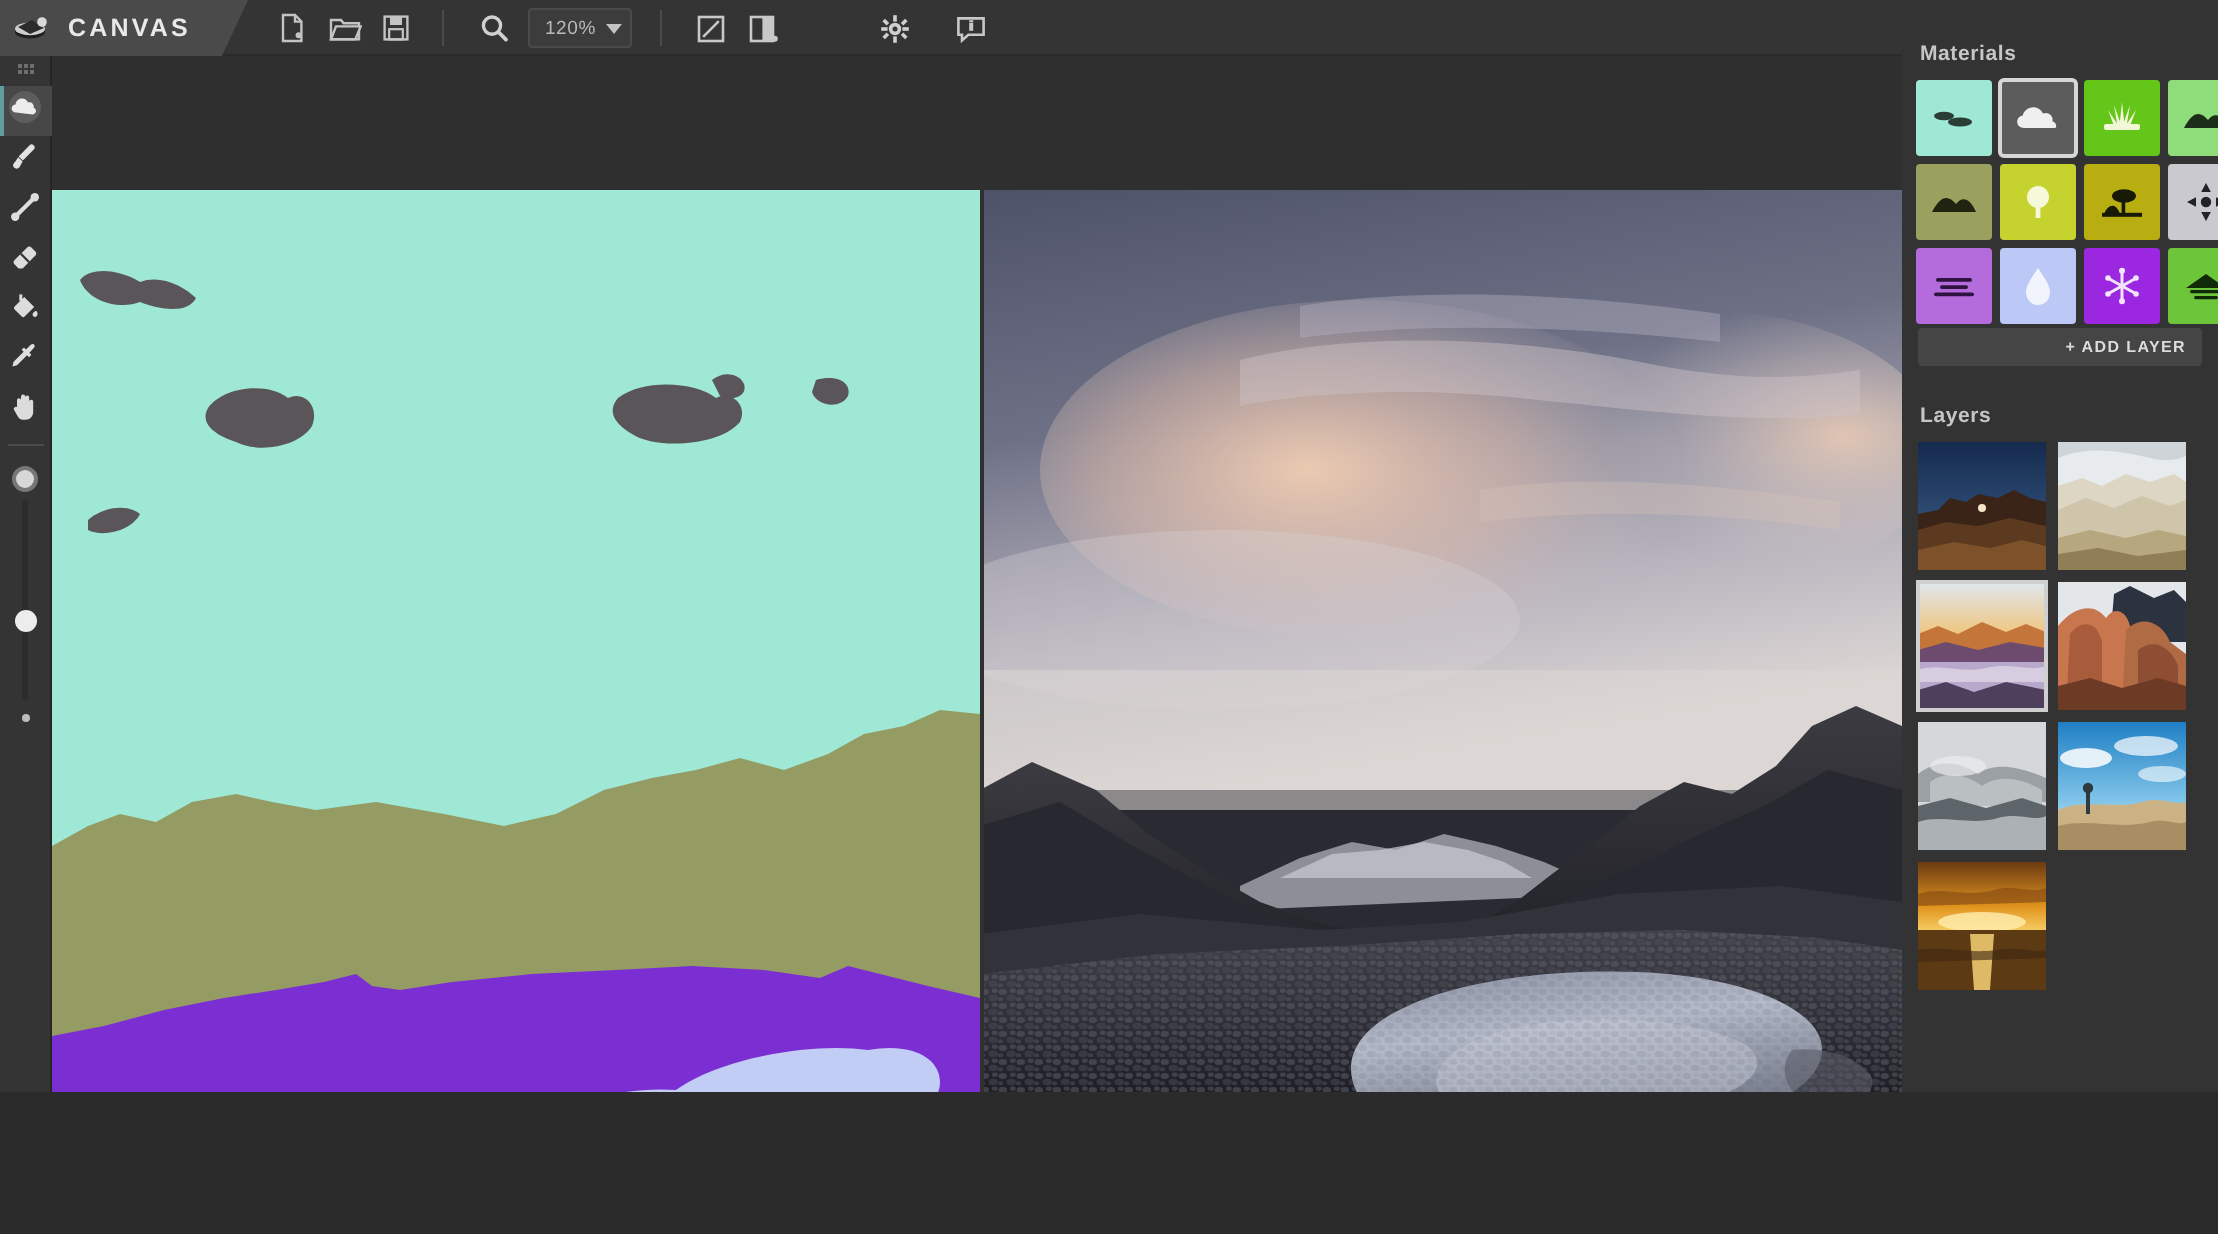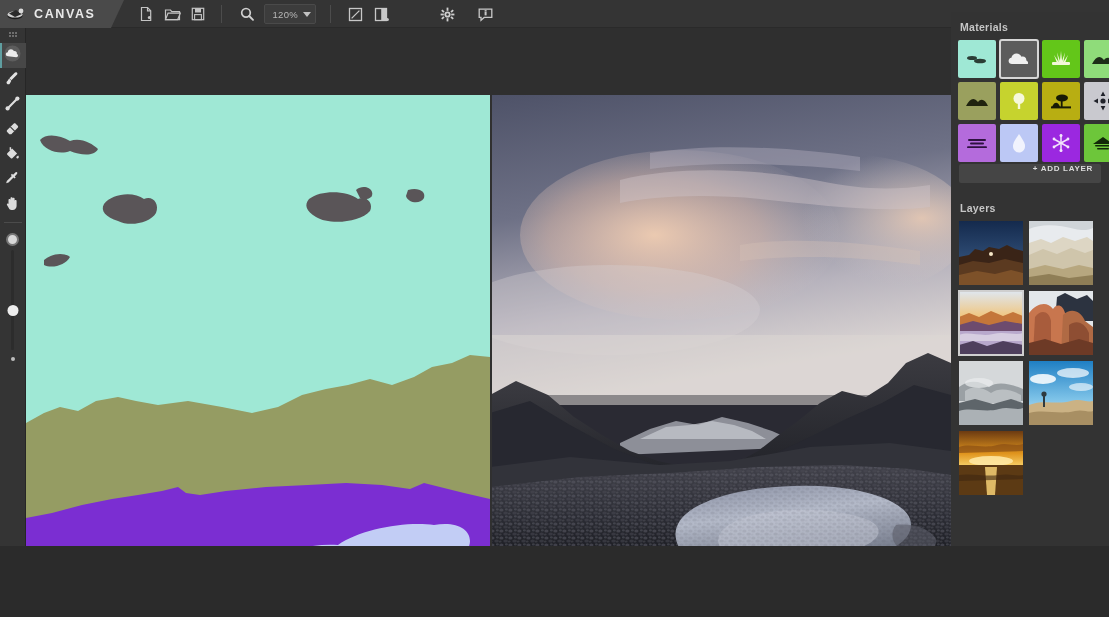--- a/index.html
+++ b/index.html
@@ -109,21 +109,21 @@
   .mat-cell {
     width: 38px; height: 38px; border-radius: 2px;
     display: flex; align-items: center; justify-content: center;
     cursor: pointer; position: relative;
   }
   .mat-cell.sel { outline: 2px solid #d6d6d6; outline-offset: -1px; }
   .mat-cell svg { display:block; }
   .add-layer-bar {
     margin: 2px 8px 5px 8px; height: 19px;
     background: #454545; border-radius: 2px;
-    display: flex; justify-content: flex-end;
+    display: flex; align-items: center; justify-content: flex-end;
     padding-right: 8px; cursor: pointer; padding-left: 20px;
   }
   .add-layer-txt { color: #dcdcdc; font-size: 8px; font-weight: bold; letter-spacing: .7px; }
   .layer-row {
     margin: 0 8px; height: 34px;
     background: #6e6e72;
     display: flex; align-items: center;
     cursor: pointer;
   }
   .layer-thumb { width: 37px; height: 34px; overflow: hidden; flex: 0 0 auto; }

